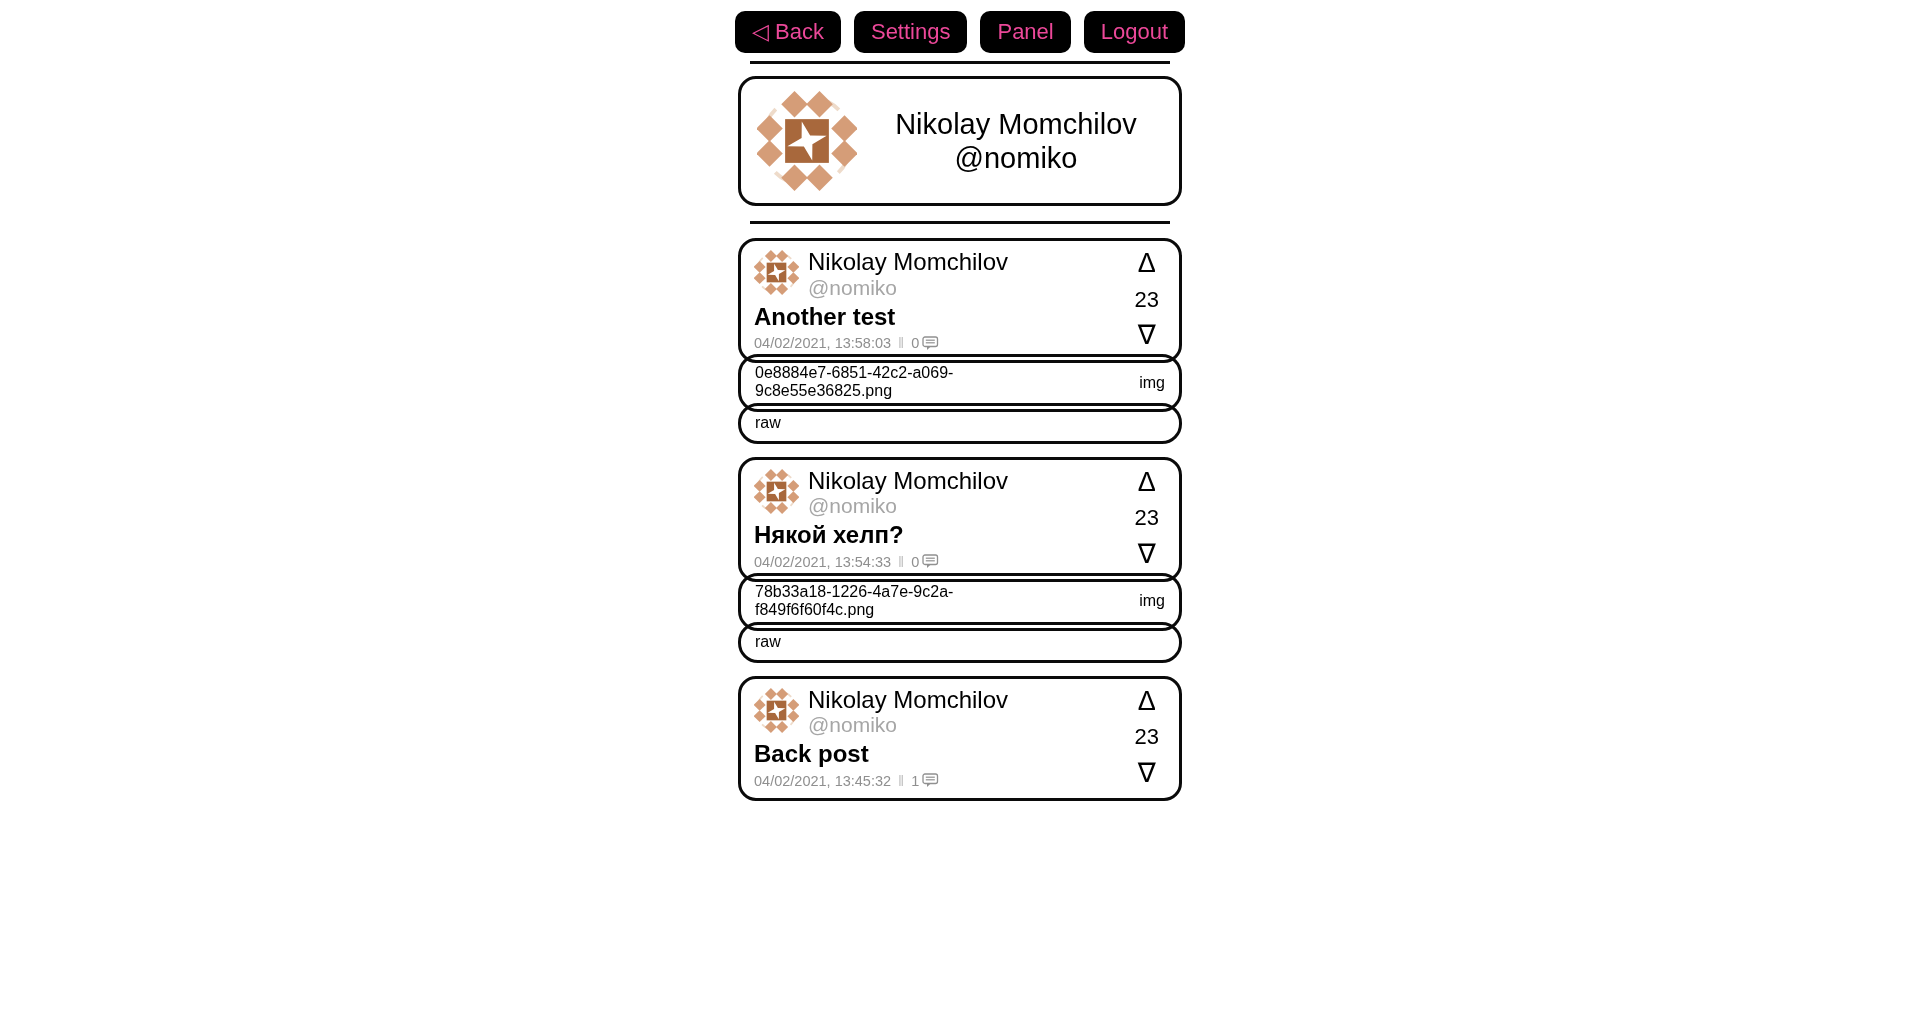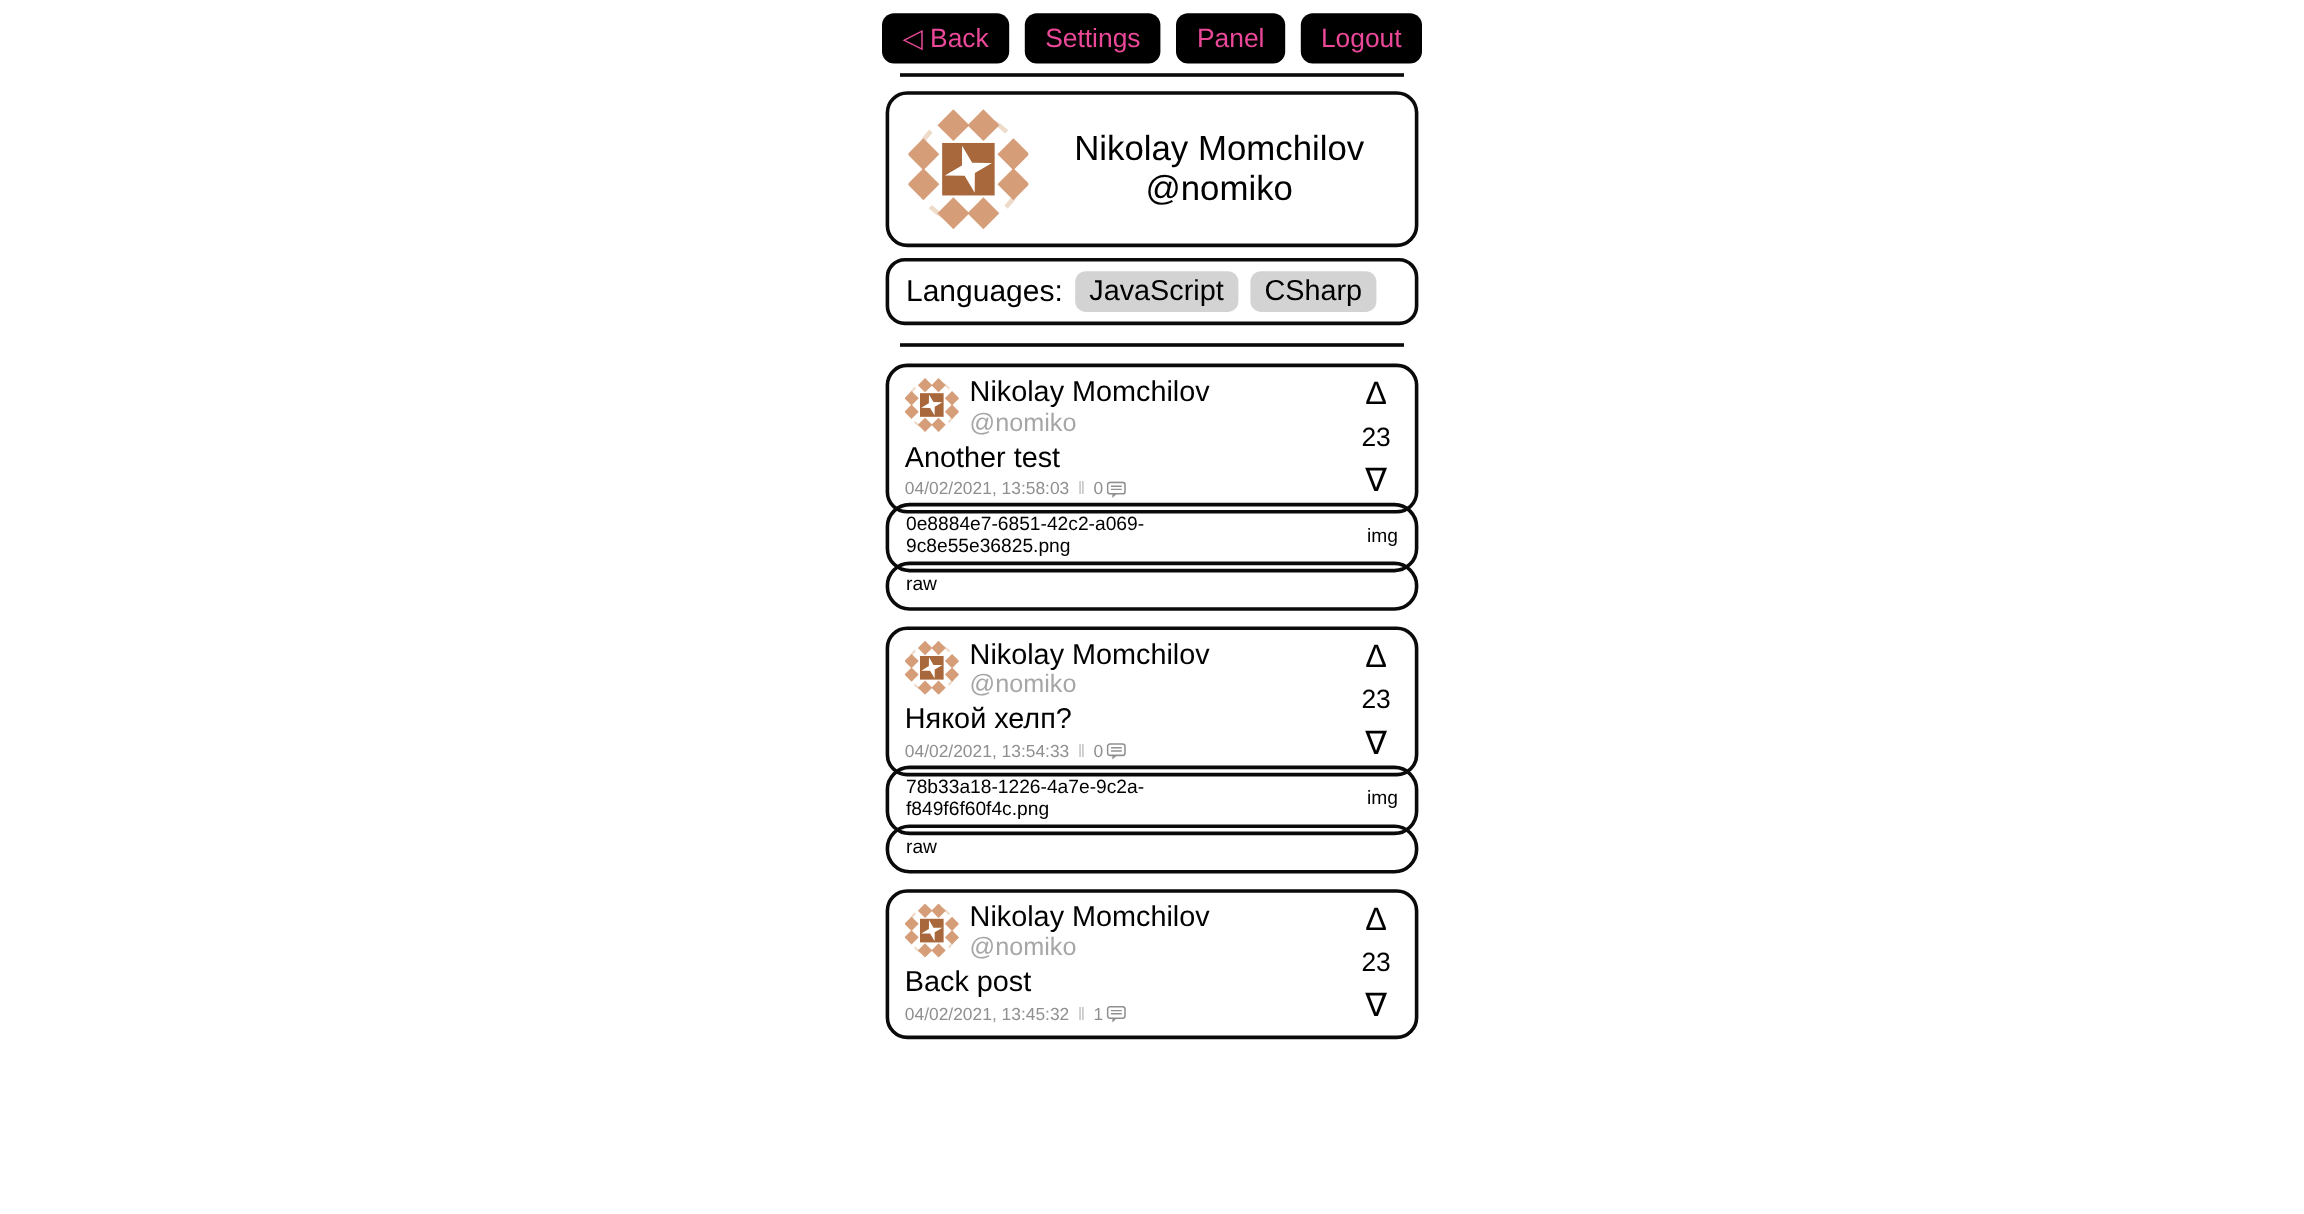--- a/index.html
+++ b/index.html
@@ -82,21 +82,21 @@
     position: relative;
     padding: 7px 10px 9px 13px;
     display: flex;
     justify-content: space-between;
   }
   .post-left { flex: 1; min-width: 0; }
   .post-author-row { display: flex; gap: 9px; align-items: flex-start; }
   .post-avatar svg { width: 45px; height: 45px; display: block; margin-top: 2px; }
   .post-author { font-size: 24px; line-height: 1.15; }
   .post-handle { font-size: 21px; line-height: 1.1; color: #a6a6a6; }
-  .post-title { font-size: 24px; margin-top: 5px; line-height: 1.1; }
+  .post-title { font-size: 24px; margin-top: 5px; line-height: 1.1; font-weight: bold; }
   .post-meta {
     margin-top: 4px;
     font-size: 14.5px;
     color: #8f8f8f;
     display: flex;
     align-items: flex-end;
     gap: 7px;
   }
   .meta-sep { color: #c2c2c2; font-size: 15px; }
   .comment-wrap { display: flex; align-items: center; gap: 3px; }
@@ -153,27 +153,20 @@
     <rect class="id-dark" x="36" y="36" width="56" height="56" fill="#a8683c"></rect>
     <polygon fill="#ffffff" points="57.3,38.9 68,57.1 89.1,57.3 70.9,68 70.7,89.1 60,70.9 38.9,70.7 57.1,60"></polygon>
   </svg>
 </span>
     <div class="profile-names">
       <div>Nikolay Momchilov</div>
       <div>@nomiko</div>
     </div>
   </div>
 
-  <div class="card info-card">
-    <span>Languages:</span>
-    <span id="language-tags" style="display:flex;gap:10px;">
-        <span class="tag">JavaScript</span>
-        <span class="tag">CSharp</span>
-      </span>
-  </div>
 
 
   <hr class="divider" style="margin-top:15px;">
 
   <div class="posts" id="posts-list">
       <div class="post-group">
     <div class="card post-card">
       <div class="post-left">
         <div class="post-author-row">
           <span class="avatar-slot post-avatar">

